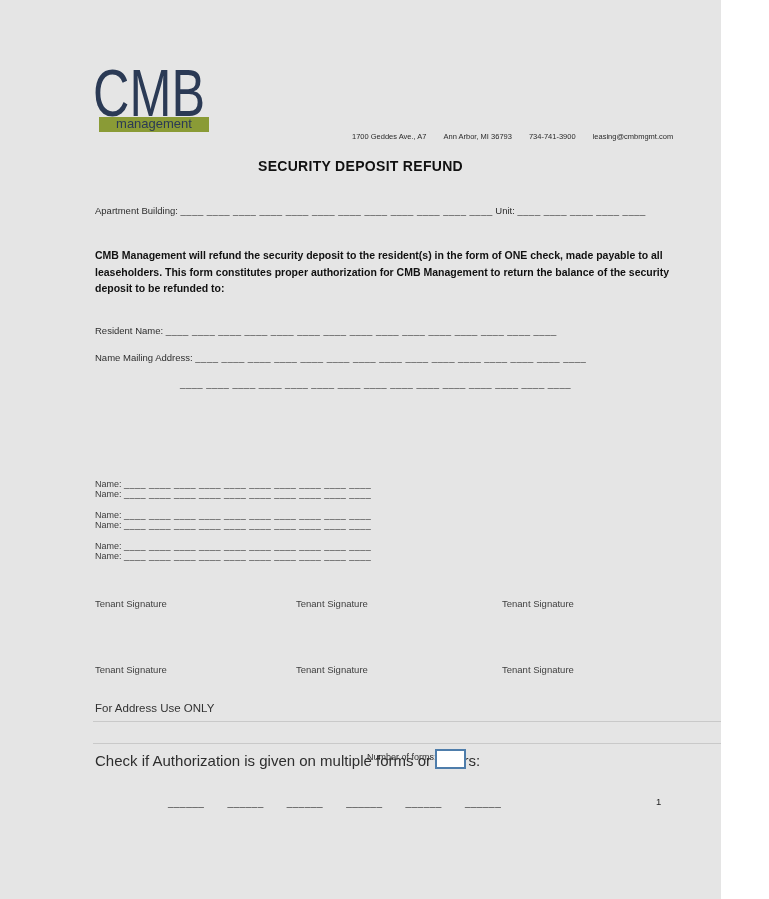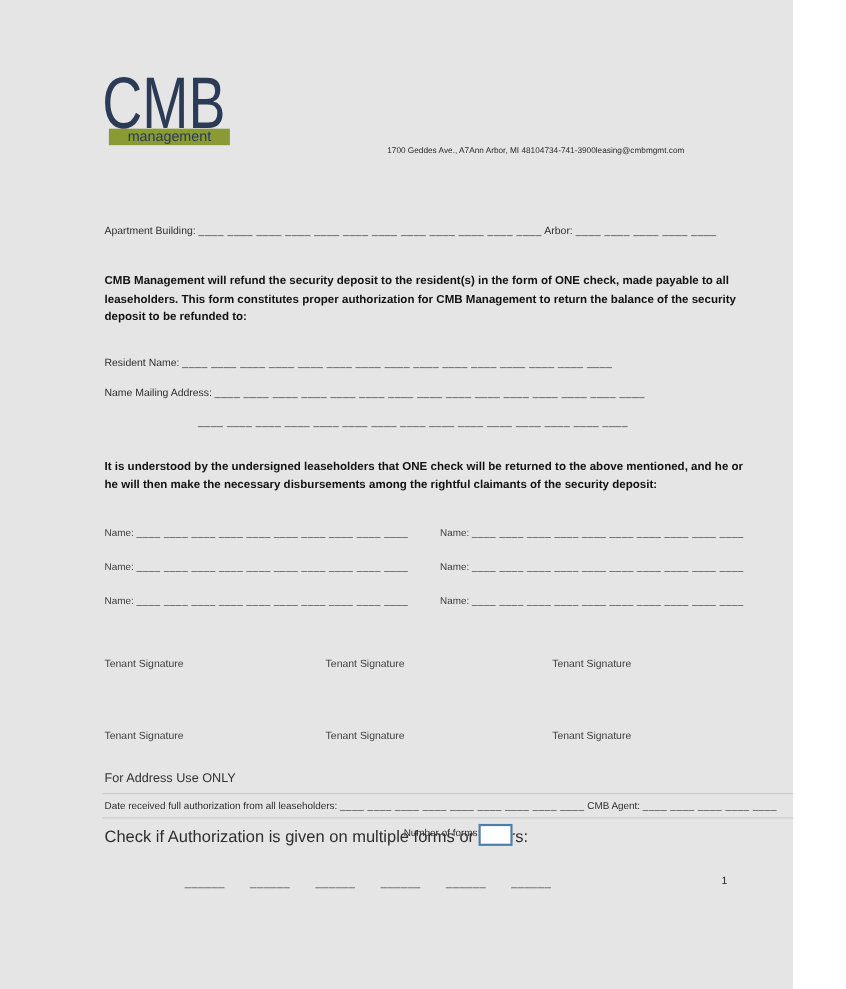--- a/index.html
+++ b/index.html
@@ -42,21 +42,21 @@
     text-align: center;
     font-size: 13px;
     line-height: 15px;
     color: #2b3a55;
     z-index: 2;
   }
 
   
   .contact-row {
     left: 352px; top: 132px;
-    display: flex; gap: 0;
+    display: flex; gap: 17px;
     font-size: 7.5px; color: #2a2a2a;
     white-space: nowrap;
   }
 
   
   .doc-title {
     left: 0; top: 158px; width: 100%;
     text-align: center;
     font-size: 14px; font-weight: bold;
     letter-spacing: 0.3px; color: #111;
@@ -72,21 +72,21 @@
     font-size: 10.5px; font-weight: bold;
     line-height: 16.5px; color: #111;
   }
   .para-refund { top: 247px; }
   .para-understood { top: 416px; }
 
   .resident-row { left: 95px; top: 325px; }
   .mailing-row  { left: 95px; top: 352px; }
   .mailing-row2 { left: 180px; top: 378px; }
 
-  .name-row { left: 95px; width: 585px; display: flex; font-size: 9px; color: #3c3c3c; }
+  .name-row { left: 95px; width: 585px; display: flex; font-size: 9px; color: #3c3c3c; flex-direction: column; }
   .name-cell { white-space: nowrap; }
   .name-cell-left { width: 305px; }
   .name-row-1 { top: 479px; }
   .name-row-2 { top: 510px; }
   .name-row-3 { top: 541px; }
 
   .sig-row { left: 95px; width: 600px; display: flex; font-size: 9.5px; color: #3f3f3f; align-items: center; }
   .sig-cell-1 { width: 201px; }
   .sig-cell-2 { width: 206px; }
   .sig-row-1 { top: 598px; }
@@ -122,49 +122,49 @@
 <div class="page">
 
   <div class="abs logo">
     <span class="logo-text">CMB</span>
     <span class="logo-band"></span>
     <span class="logo-tagline">management</span>
   </div>
 
   <div class="abs contact-row">
     <span>1700 Geddes Ave., A7</span>
-    <span>Ann Arbor, MI 48104</span>
+    <span>Ann Arbor, MI 36793</span>
     <span>734-741-3900</span>
     <span>leasing@cmbmgmt.com</span>
   </div>
 
+  <div class="abs doc-title">SECURITY DEPOSIT REFUND</div>
 
   <div class="abs apartment-row row-95">
     <span>Apartment Building:</span>
     <span class="fill">____ ____ ____ ____ ____ ____ ____ ____ ____ ____ ____ ____</span>
-    <span>Arbor:</span>
+    <span>Unit:</span>
     <span class="fill">____ ____ ____ ____ ____</span>
   </div>
 
   <div class="abs para para-refund">CMB Management will refund the security deposit to the resident(s) in the form of ONE check, made payable to all leaseholders. This form constitutes proper authorization for CMB Management to return the balance of the security deposit to be refunded to:</div>
 
   <div class="abs resident-row row-95">
     <span>Resident Name:</span>
     <span class="fill">____ ____ ____ ____ ____ ____ ____ ____ ____ ____ ____ ____ ____ ____ ____</span>
   </div>
 
   <div class="abs mailing-row row-95">
     <span>Name Mailing Address:</span>
     <span class="fill">____ ____ ____ ____ ____ ____ ____ ____ ____ ____ ____ ____ ____ ____ ____</span>
   </div>
   <div class="abs mailing-row2 row-95">
     <span class="fill">____ ____ ____ ____ ____ ____ ____ ____ ____ ____ ____ ____ ____ ____ ____</span>
   </div>
 
-  <div class="abs para para-understood">It is understood by the undersigned leaseholders that ONE check will be returned to the above mentioned, and he or he will then make the necessary disbursements among the rightful claimants of the security deposit:</div>
 
   <div class="abs name-row name-row-1">
     <span class="name-cell name-cell-left"><span>Name:</span> <span class="fill">____ ____ ____ ____ ____ ____ ____ ____ ____ ____</span></span>
     <span class="name-cell"><span>Name:</span> <span class="fill">____ ____ ____ ____ ____ ____ ____ ____ ____ ____</span></span>
   </div>
   <div class="abs name-row name-row-2">
     <span class="name-cell name-cell-left"><span>Name:</span> <span class="fill">____ ____ ____ ____ ____ ____ ____ ____ ____ ____</span></span>
     <span class="name-cell"><span>Name:</span> <span class="fill">____ ____ ____ ____ ____ ____ ____ ____ ____ ____</span></span>
   </div>
   <div class="abs name-row name-row-3">
@@ -178,26 +178,20 @@
     <span>Tenant Signature</span>
   </div>
   <div class="abs sig-row sig-row-2">
     <span class="sig-cell-1">Tenant Signature</span>
     <span class="sig-cell-2">Tenant Signature</span>
     <span>Tenant Signature</span>
   </div>
 
   <div class="abs office-heading">For Address Use ONLY</div>
   <div class="abs rule rule-1"></div>
-  <div class="abs date-row row-9">
-    <span>Date received full authorization from all leaseholders:</span>
-    <span class="fill">____ ____ ____ ____ ____ ____ ____ ____ ____</span>
-    <span>CMB Agent:</span>
-    <span class="fill">____ ____ ____ ____ ____</span>
-  </div>
   <div class="abs rule rule-2"></div>
   <div class="abs check-row">
     <span class="check-label">Check if Authorization is given on multiple forms or letters:</span>
     <span class="forms-label">Number of forms:</span>
     <span class="forms-box"></span>
   </div>
 
   <div class="abs footer-marks">
     <span>______</span>
     <span>______</span>

